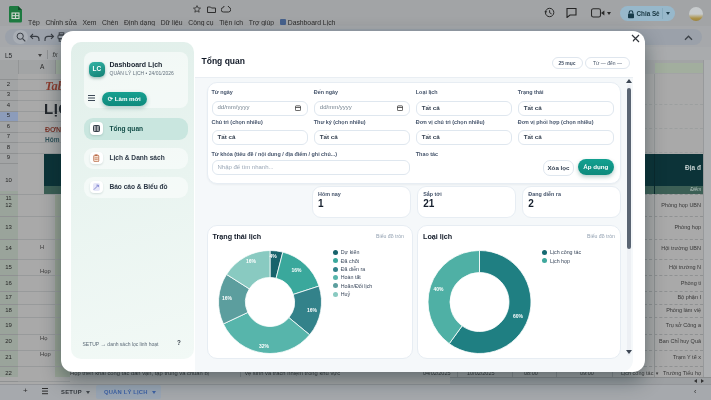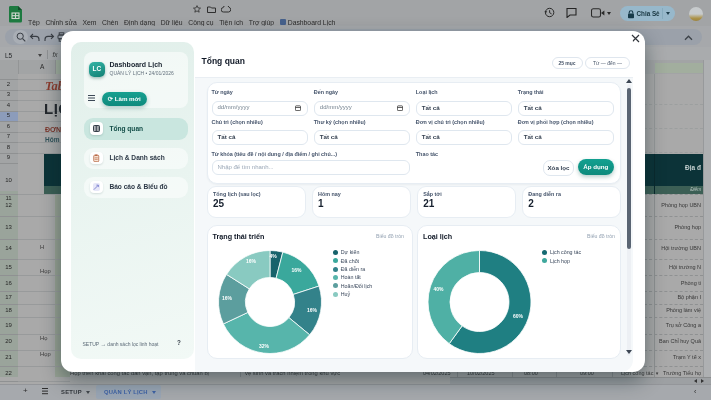--- a/index.html
+++ b/index.html
@@ -342,39 +342,35 @@
     <div class="abs inp" style="left:322.8px;top:98.5px;width:94.5px;"></div>
     <div class="abs val" style="left:328.8px;top:101.5px;">Tất cả</div>
 
     <div class="abs lbl" style="left:16.5px;top:119.5px;">Từ khóa (tiêu đề / nội dung / địa điểm / ghi chú...)</div>
     <div class="abs lbl" style="left:220.8px;top:119.5px;">Thao tác</div>
     <div class="abs inp" style="left:16.5px;top:129px;width:196.5px;"></div>
     <div class="abs phd" style="left:22.5px;top:132.5px;color:#9aa7b6;">Nhập để tìm nhanh...</div>
     <div class="abs" style="left:348px;top:128.5px;width:29px;height:14px;background:#fff;border:1px solid #dfe7ef;border-radius:7px;font-size:6.2px;font-weight:bold;color:#2f3c4e;text-align:center;line-height:14px;">Xóa lọc</div>
     <div class="abs" style="left:382.5px;top:127.5px;width:36.5px;height:16px;background:linear-gradient(180deg,#12a090,#0d8a7c);border-radius:8px;font-size:6.2px;font-weight:bold;color:#fff;text-align:center;line-height:16px;box-shadow:0 2px 4px rgba(10,90,80,.3);">Áp dụng</div>
 
-    <div class="abs stat" style="left:11.5px;">
-        <div class="slbl">Tổng lịch (sau lọc)</div>
-        <div class="sval">25</div>
-      </div>
     <div class="abs stat" style="left:116.6px;">
         <div class="slbl">Hôm nay</div>
         <div class="sval">1</div>
       </div>
     <div class="abs stat" style="left:221.7px;">
         <div class="slbl">Sắp tới</div>
         <div class="sval">21</div>
       </div>
     <div class="abs stat" style="left:326.8px;">
         <div class="slbl">Đang diễn ra</div>
         <div class="sval">2</div>
       </div>
 
     <div class="abs" style="left:11.5px;top:193.5px;width:204px;height:132.5px;background:#fff;border:1px solid #e7edf3;border-radius:10px;"></div>
-    <div class="abs" style="left:17.5px;top:201px;font-size:7.2px;font-weight:bold;color:#101826;">Trạng thái triển</div>
+    <div class="abs" style="left:17.5px;top:201px;font-size:7.2px;font-weight:bold;color:#101826;">Trạng thái lịch</div>
     <div class="abs" style="left:120px;top:202px;width:89px;text-align:right;font-size:5.2px;color:#95a3b3;">Biểu đồ tròn</div>
     <svg class="abs" style="left:12px;top:193px" width="130" height="132" viewBox="0 0 130 132">
       <g stroke="#fff" stroke-width="0.8">
       <path d="M63.00 26.50 A51.5 51.5 0 0 1 75.81 28.12 L69.09 54.27 A24.5 24.5 0 0 0 63.00 53.50 Z" fill="#17626b"></path>
       <path d="M75.81 28.12 A51.5 51.5 0 0 1 111.98 62.09 L86.30 70.43 A24.5 24.5 0 0 0 69.09 54.27 Z" fill="#3aa89c"></path>
       <path d="M111.98 62.09 A51.5 51.5 0 0 1 102.68 110.83 L81.88 93.62 A24.5 24.5 0 0 0 86.30 70.43 Z" fill="#33828a"></path>
       <path d="M102.68 110.83 A51.5 51.5 0 0 1 16.40 99.93 L40.83 88.43 A24.5 24.5 0 0 0 81.88 93.62 Z" fill="#57b5ab"></path>
       <path d="M16.40 99.93 A51.5 51.5 0 0 1 19.52 50.40 L42.31 64.87 A24.5 24.5 0 0 0 40.83 88.43 Z" fill="#5c9e9e"></path>
       <path d="M19.52 50.40 A51.5 51.5 0 0 1 63.00 26.50 L63.00 53.50 A24.5 24.5 0 0 0 42.31 64.87 Z" fill="#89cac1"></path>
       </g>

